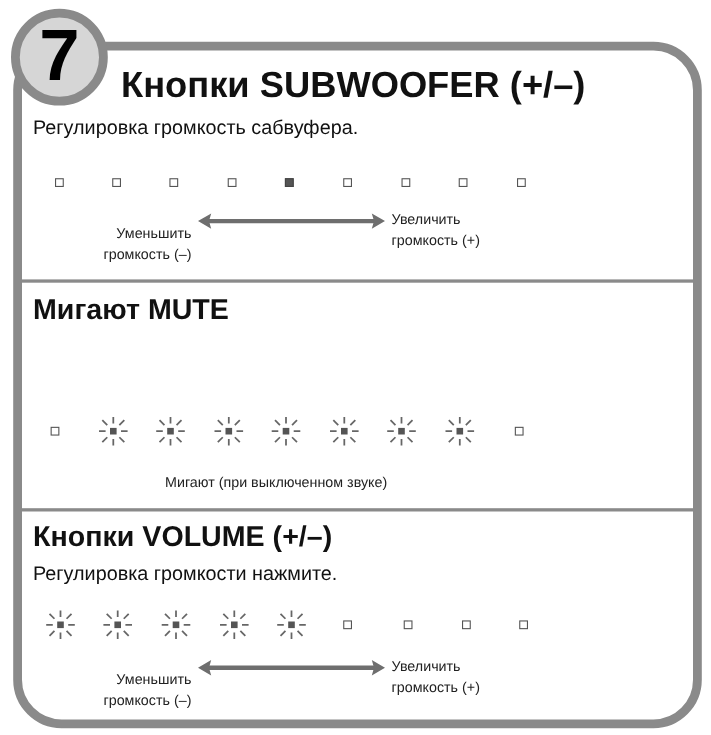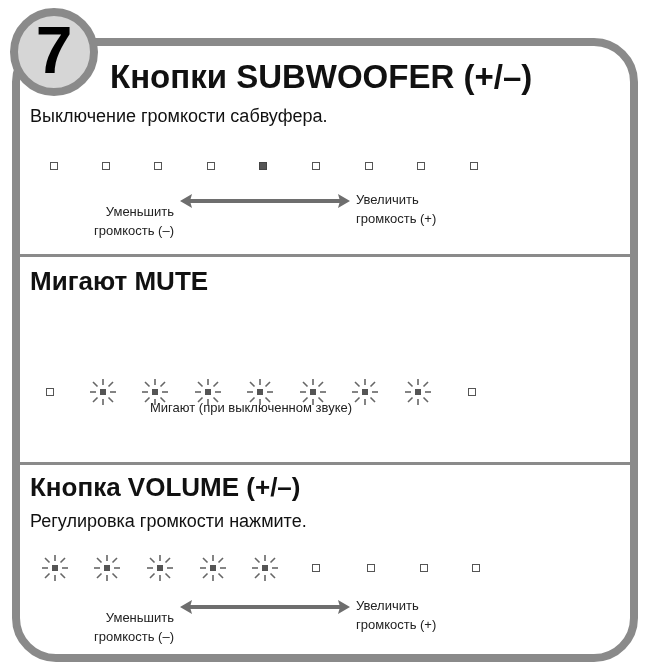--- a/index.html
+++ b/index.html
@@ -43,21 +43,21 @@
 </head>
 <body>
 
 <div class="frame"></div>
 
 <div class="badge">
   <span>7</span>
 </div>
 
 <div class="title t1">Кнопки SUBWOOFER (+/–)</div>
-<div class="desc d1">Выключение громкости сабвуфера.</div>
+<div class="desc d1">Регулировка громкость сабвуфера.</div>
 
 <div class="row" style="top:166px;">
   <div class="ind sq" style="left:54px;top:0;"></div>
   <div class="ind sq" style="left:106px;top:0;"></div>
   <div class="ind sq" style="left:158px;top:0;"></div>
   <div class="ind sq" style="left:211px;top:0;"></div>
   <div class="ind sq on" style="left:263px;top:0;"></div>
   <div class="ind sq" style="left:316px;top:0;"></div>
   <div class="ind sq" style="left:369px;top:0;"></div>
   <div class="ind sq" style="left:421px;top:0;"></div>
@@ -173,25 +173,25 @@
         <line x1="22" y1="15" x2="28" y2="15"></line>
         <line x1="5" y1="5" x2="9.5" y2="9.5"></line>
         <line x1="20.5" y1="20.5" x2="25" y2="25"></line>
         <line x1="25" y1="5" x2="20.5" y2="9.5"></line>
         <line x1="9.5" y1="20.5" x2="5" y2="25"></line>
       </g>
     </svg>
   <div class="ind sq" style="left:472px;top:0;"></div>
 </div>
 
-<div class="lbl" style="left:150px;top:398px;font-size:13px;">Мигают (при выключенном звуке)</div>
+<div class="lbl" style="left:150px;top:429px;font-size:13px;">Мигают (при выключенном звуке)</div>
 
 <div class="divider div2"></div>
 
-<div class="title t3">Кнопка VOLUME (+/–)</div>
+<div class="title t3">Кнопки VOLUME (+/–)</div>
 <div class="desc d3">Регулировка громкости нажмите.</div>
 
 <div class="row" style="top:568px;">
   <svg class="ind spark" style="left:55px;top:0;" viewBox="0 0 30 30">
       <rect x="12" y="12" width="6" height="6" fill="#555"></rect>
       <g stroke="#666" stroke-width="1.6">
         <line x1="15" y1="2" x2="15" y2="8"></line>
         <line x1="15" y1="22" x2="15" y2="28"></line>
         <line x1="2" y1="15" x2="8" y2="15"></line>
         <line x1="22" y1="15" x2="28" y2="15"></line>

